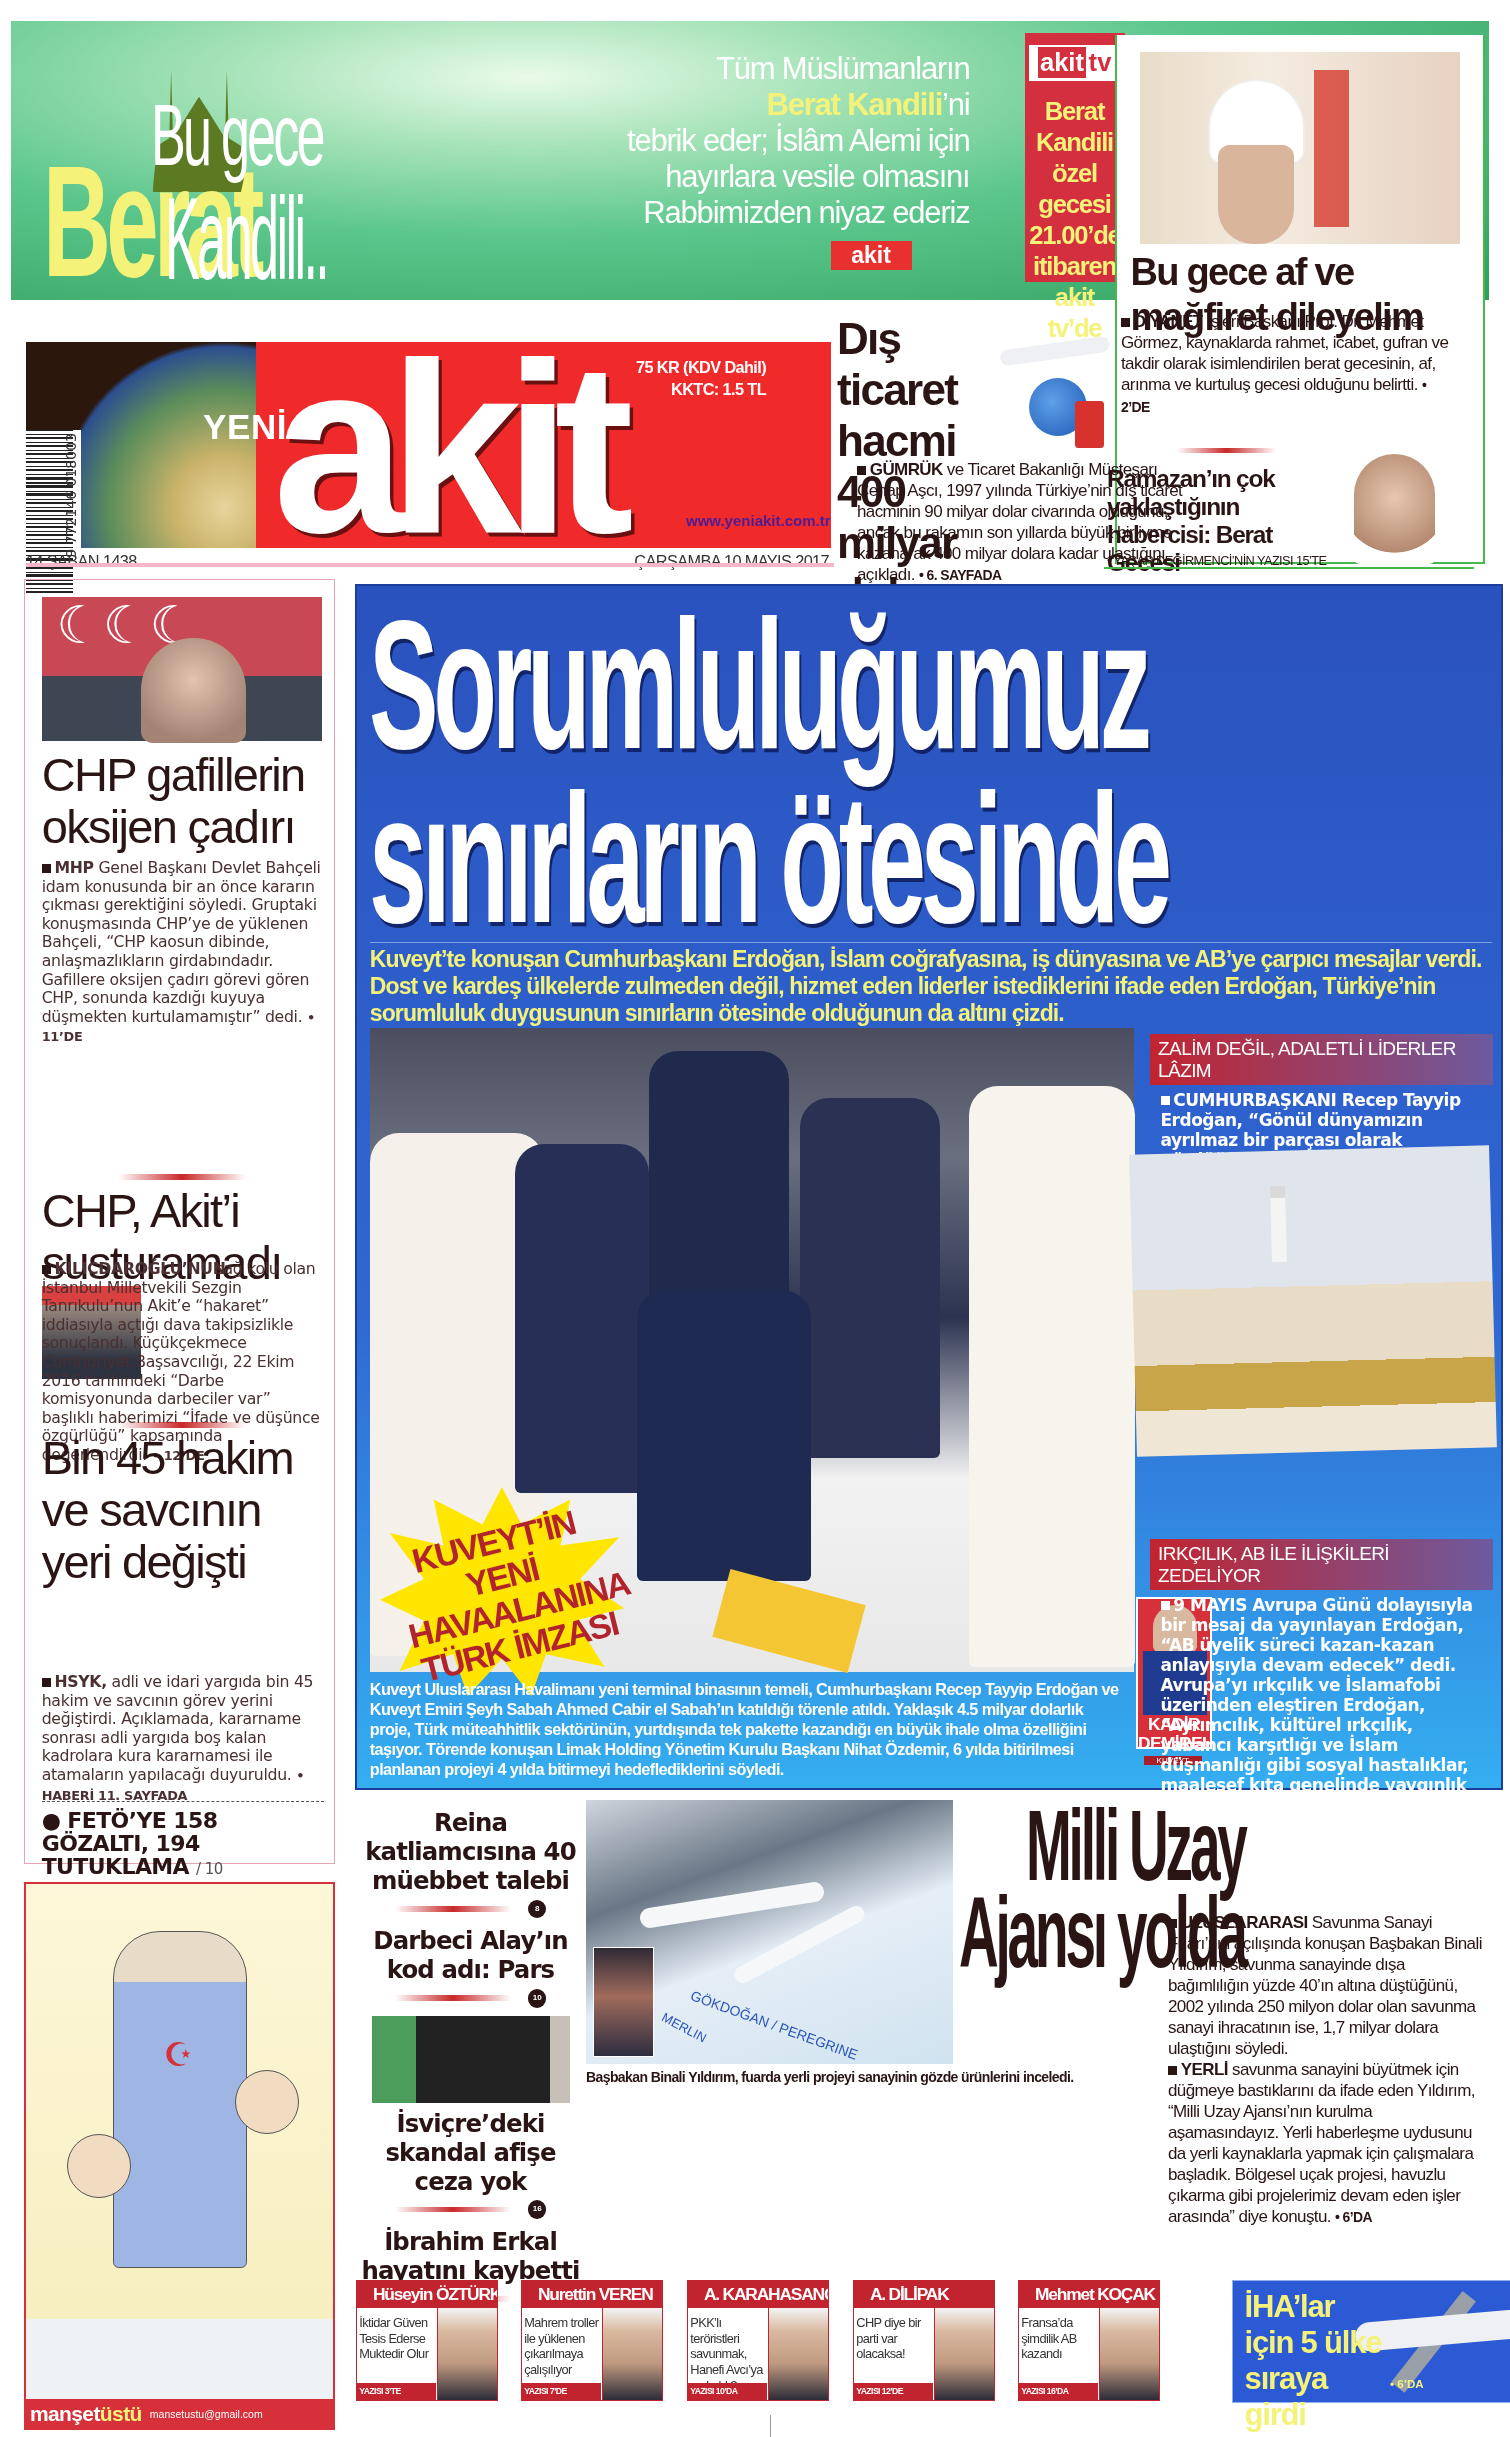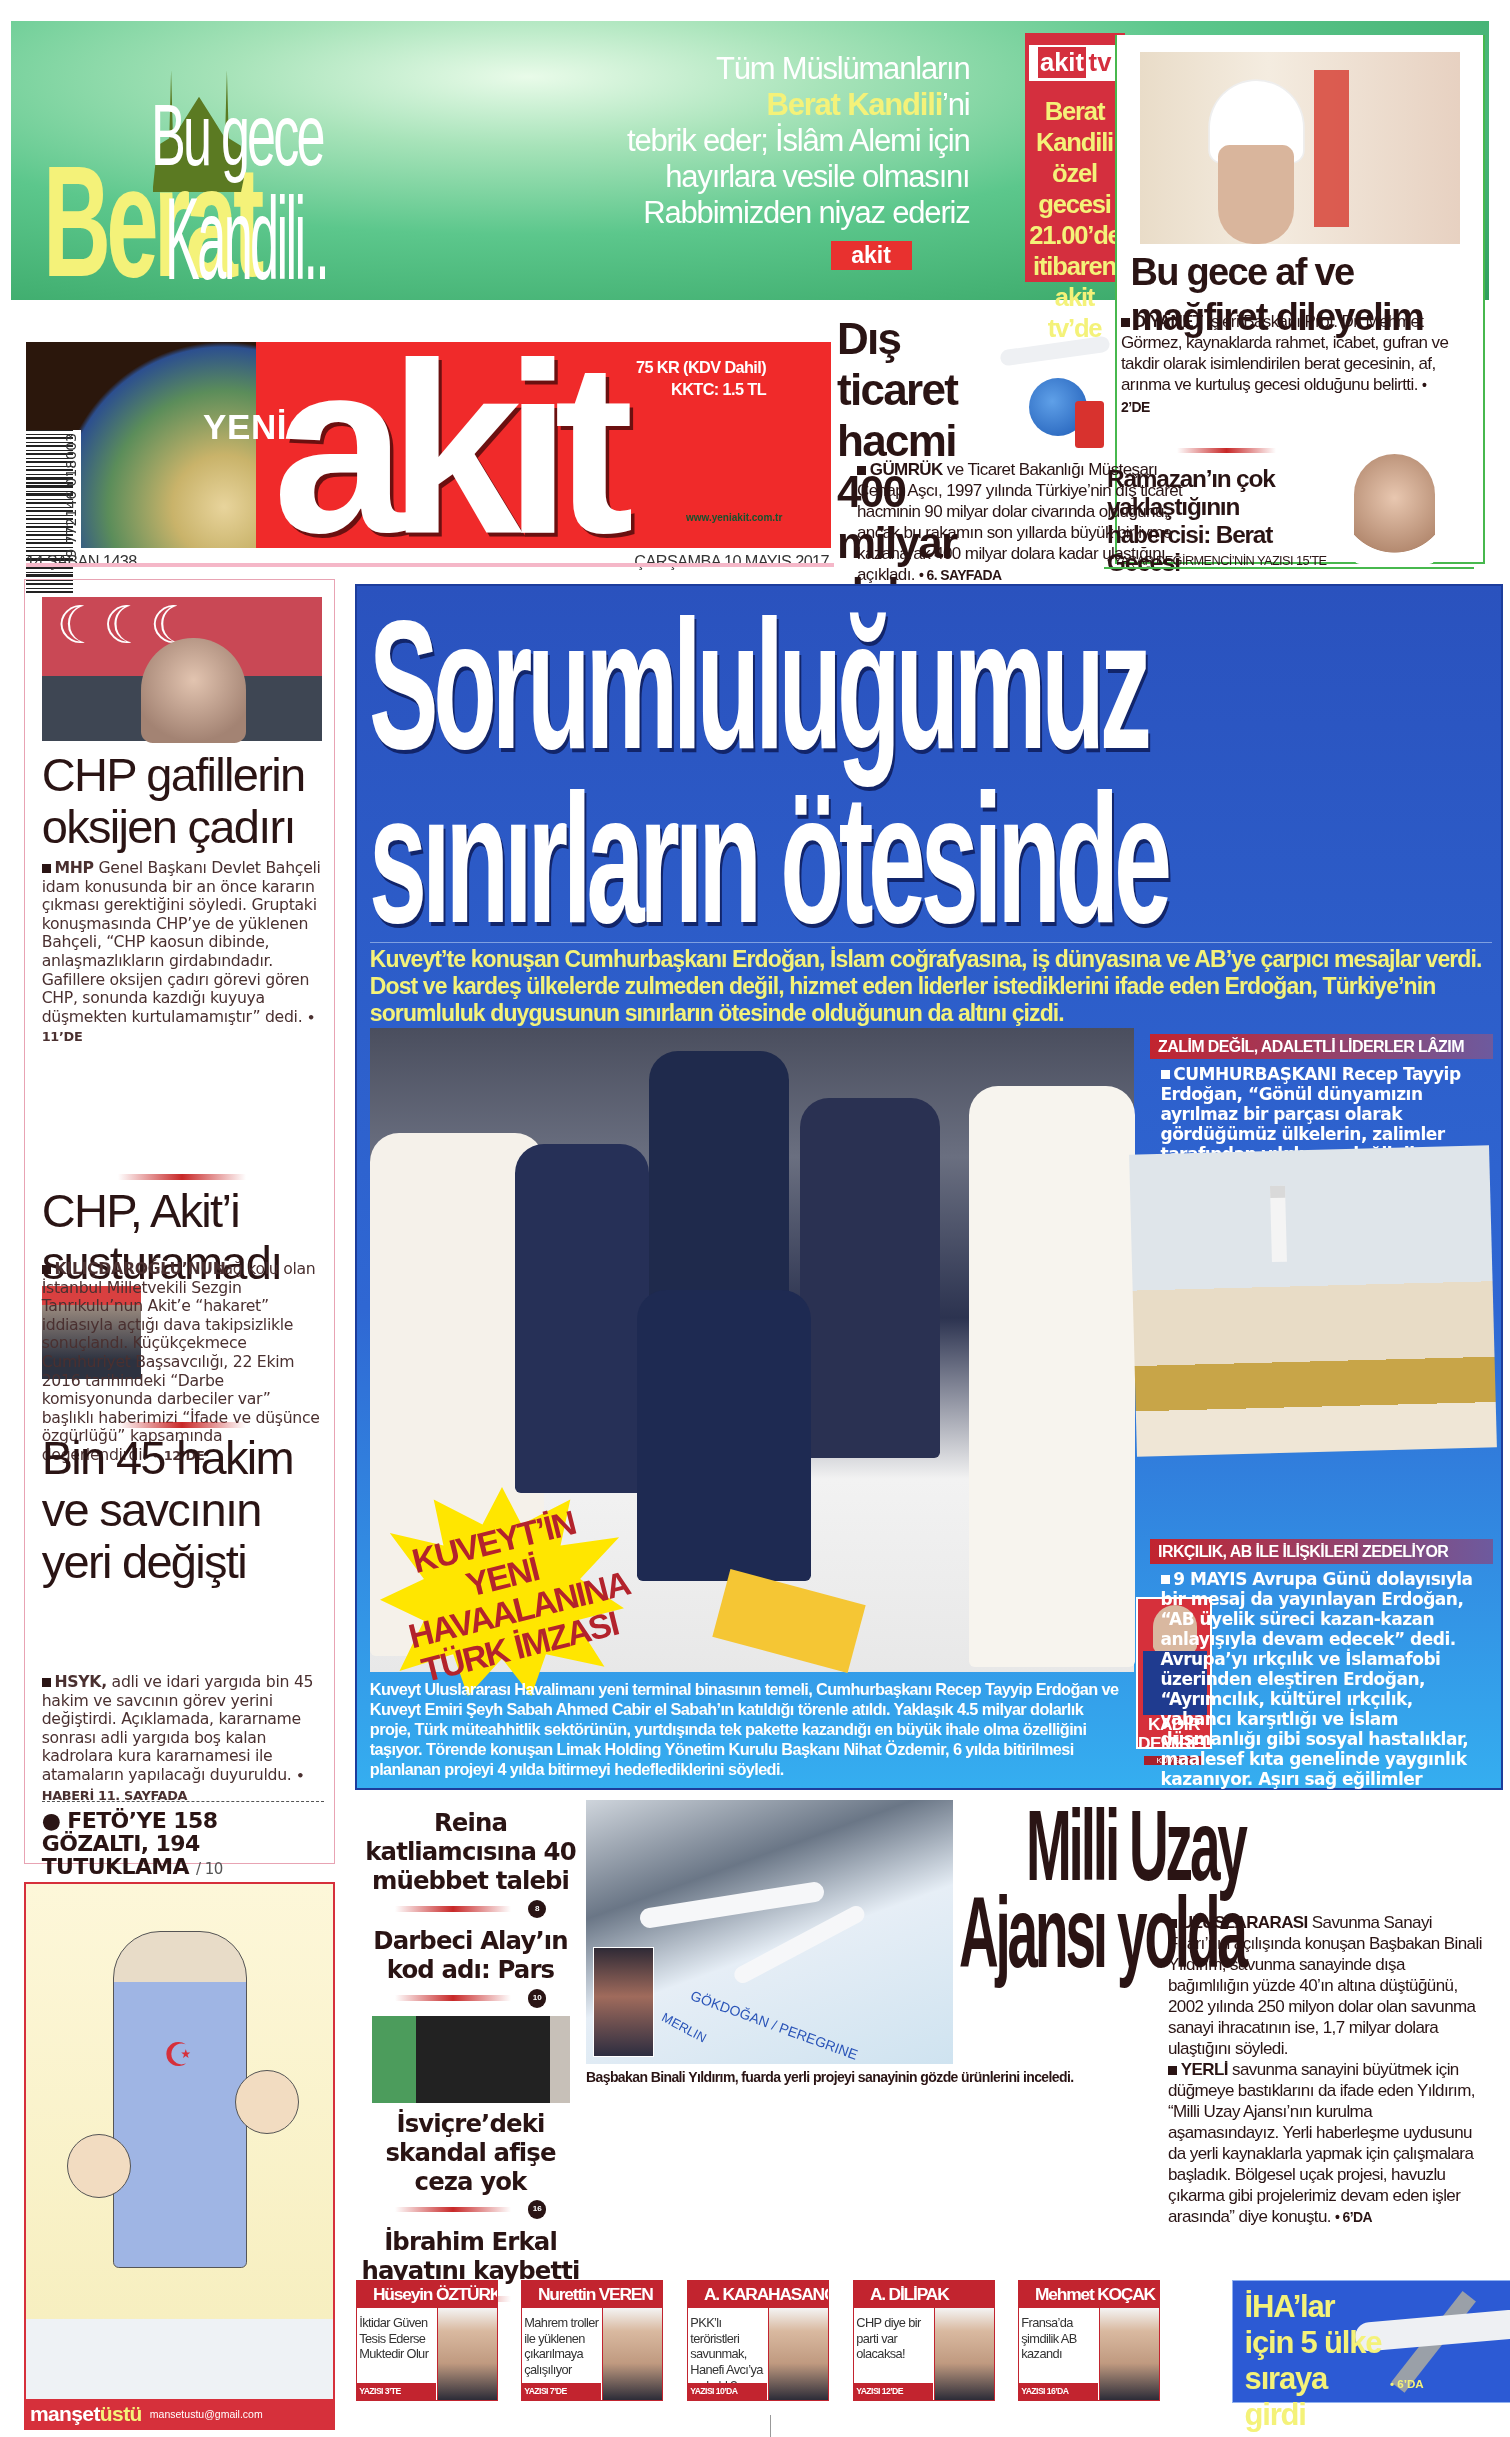--- a/index.html
+++ b/index.html
@@ -27,21 +27,21 @@
   #diyanet h2{left:14px;top:215px;font-size:38px;line-height:45px;color:#2a1414;letter-spacing:-1.7px}
 
   
   #mast-globe{left:26px;top:342px;width:233px;height:269px;background:radial-gradient(circle at 85% 80%,#e8d49c 0%,#c9b36a 20%,#5b8d5a 45%,#2c4f8f 62%,#2b170c 64%)}
   #barcode{left:26px;top:430px;width:55px;height:163px;background:repeating-linear-gradient(0deg,#222 0 2.3px,#fff 2.3px 4.1px,#222 4.1px 5.2px,#fff 5.2px 8.1px);border-right:8.1px solid #fff}
   #barcode-num{left:63px;top:433px;font-size:14px;writing-mode:vertical-rl;transform:rotate(180deg);color:#333;font-family:"DejaVu Sans",sans-serif}
   #mast-red{left:256px;top:342px;width:575px;height:206px;background:#f02a2a}
   #yeni{left:203px;top:407px;font-size:35px;font-weight:900;color:#fff;letter-spacing:0.6px}
   #akit-logo{left:273px;top:326px;font-size:244px;font-weight:900;color:#fff;letter-spacing:-17.4px;line-height:1;text-shadow:3.5px 3.5px 0 #6b1010;transform:scaleX(.98);transform-origin:left}
   #price{left:636px;top:356px;font-size:16.3px;color:#fff;text-align:right;line-height:22px;font-weight:700;letter-spacing:-0.6px}
-  #weburl{left:686px;top:512px;font-size:10px;color:#14532d;font-weight:700}
+  #weburl{left:686px;top:512px;font-size:15px;color:#4c1d95;font-weight:700}
   #hijri{left:26px;top:552px;font-size:16.3px;color:#333;letter-spacing:-0.6px}
   #gdate{left:628px;top:552px;width:201px;font-size:16.3px;color:#333;letter-spacing:-0.6px;text-align:right}
   #mast-rule{left:26px;top:563px;width:808px;height:3.5px;background:#f5b7c8}
 
   
   #trade{left:837px;top:302px;width:262px}
   #trade h2{font-size:44px;line-height:51px;color:#2a1414;letter-spacing:-1.7px;margin-top:10.5px}
   #trade .ill{left:157px;top:29px;width:116px;height:122px}
   #trade-body{left:857px;top:459px;width:326px;font-size:17px;line-height:21px;color:#2a1414;letter-spacing:-0.6px}
   .sq{display:inline-block;width:9.3px;height:9.3px;background:#2a1414;margin-right:3.5px;vertical-align:middle}
@@ -83,21 +83,21 @@
   #mainphoto .p{position:absolute;border-radius:29px 29px 5.8px 5.8px}
   #burst{left:23px;top:901px;width:244px;height:209px;background:#ffe600;clip-path:polygon(50% 0,58% 18%,78% 6%,74% 28%,98% 24%,82% 44%,100% 58%,80% 64%,92% 86%,68% 80%,62% 100%,50% 82%,36% 100%,30% 80%,8% 88%,18% 64%,0 54%,18% 44%,4% 22%,26% 28%,22% 6%,42% 18%)}
   #burst-txt{left:45px;top:936px;width:209px;font-size:34px;line-height:36px;color:#b3232c;font-weight:900;text-align:center;transform:rotate(-14deg);letter-spacing:-1.7px}
   #caption{left:12.8px;top:1093px;width:753px;font-size:16.3px;line-height:20px;color:#fff;font-weight:700;letter-spacing:-0.6px}
   #kadir{left:779px;top:1011px;width:76px;height:152px;background:#d6303b;border:2.3px solid #fff}
   #kadir .fc{left:14.5px;top:5.8px;width:44px;height:47px;border-radius:22px 22px 5.8px 5.8px;background:#d9b8a0}
   #kadir .suit{left:4.7px;top:52px;width:64px;height:64px;background:#1f3b8f}
   #kadir .nm{left:0;top:116px;width:100%;text-align:center;font-size:17.4px;line-height:18.6px;color:#fff;font-weight:900;letter-spacing:-0.6px}
   #kadir .loc{left:5.8px;top:157px;width:58px;font-size:8.1px;color:#fff;background:#a81f2a;text-align:center}
   .sidebox{position:absolute;left:793px;width:343px}
-  .sidebox .tag{background:linear-gradient(90deg,#c2242f,#6d5a9e);color:#fff;font-size:16px;font-weight:700;padding:3.5px 8.1px;letter-spacing:-0.6px}
+  .sidebox .tag{background:linear-gradient(90deg,#c2242f,#6d5a9e);color:#fff;font-size:19px;font-weight:400;padding:3.5px 8.1px;letter-spacing:-0.6px}
   .sidebox .txt{padding:4.7px 10.5px 0;font-size:17px;line-height:20px;color:#fff;font-weight:700;font-family:"DejaVu Sans",sans-serif;letter-spacing:-0.5px}
   .sidebox .sq{background:#fff}
   #airport{left:776px;top:564px;width:360px;height:302px;background:linear-gradient(180deg,#dfe5ea 0 45%,#e8dcc6 45% 70%,#c8a548 70% 85%,#efe6d6 85%);transform:rotate(-1.5deg)}
 
   
   #briefs{left:360px;top:1808px;width:221px}
   .brief{text-align:center;font-size:24.4px;line-height:29px;font-weight:700;color:#2a1414;font-family:"DejaVu Sans",sans-serif;letter-spacing:-0.9px}
   .brief-foot{display:flex;align-items:center;justify-content:center;gap:17.4px;margin:4.7px 0 8.1px}
   .brief-foot .rule{width:116px}
   .pgnum{width:18.6px;height:18.6px;border-radius:50%;background:#2a1414;color:#fff;font-size:8.1px;line-height:18.6px;text-align:center;font-weight:700}

